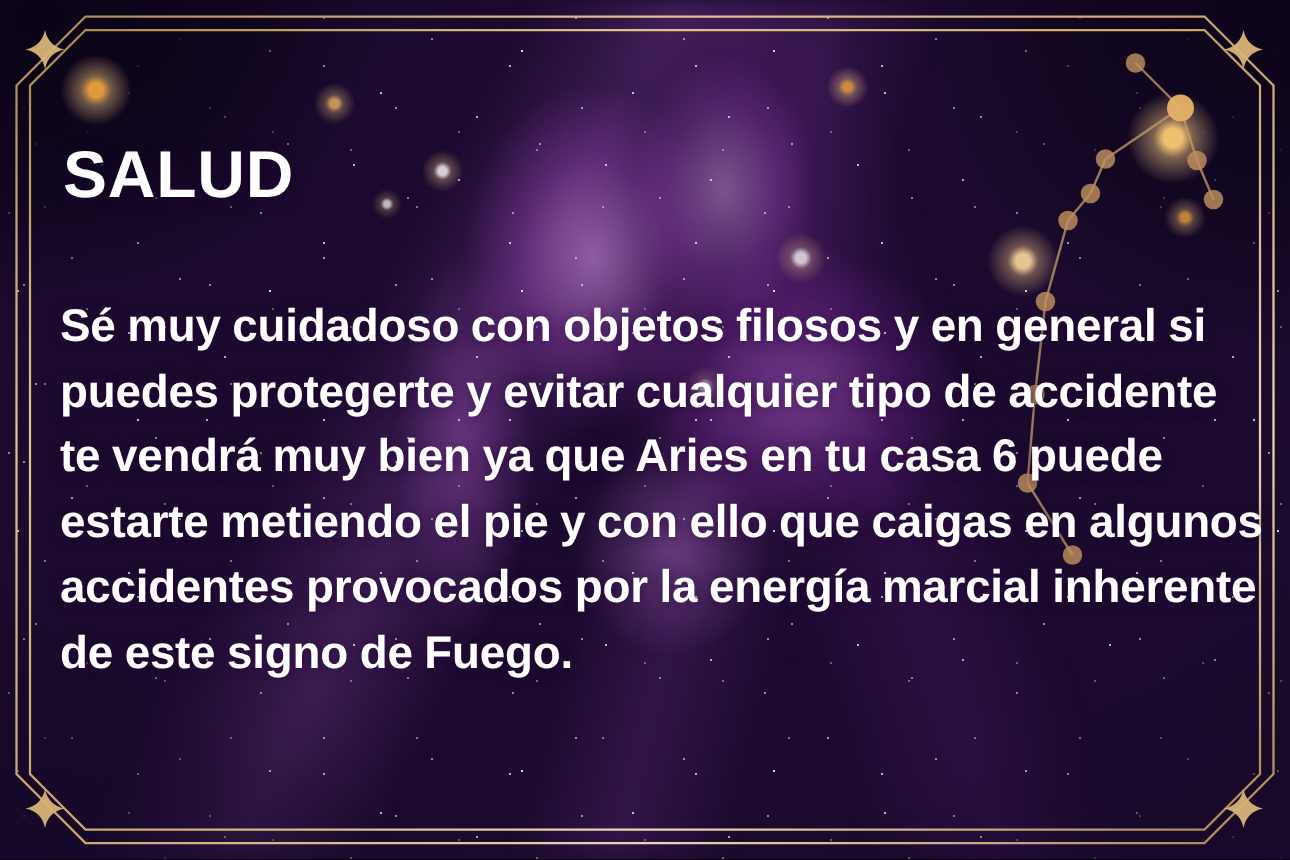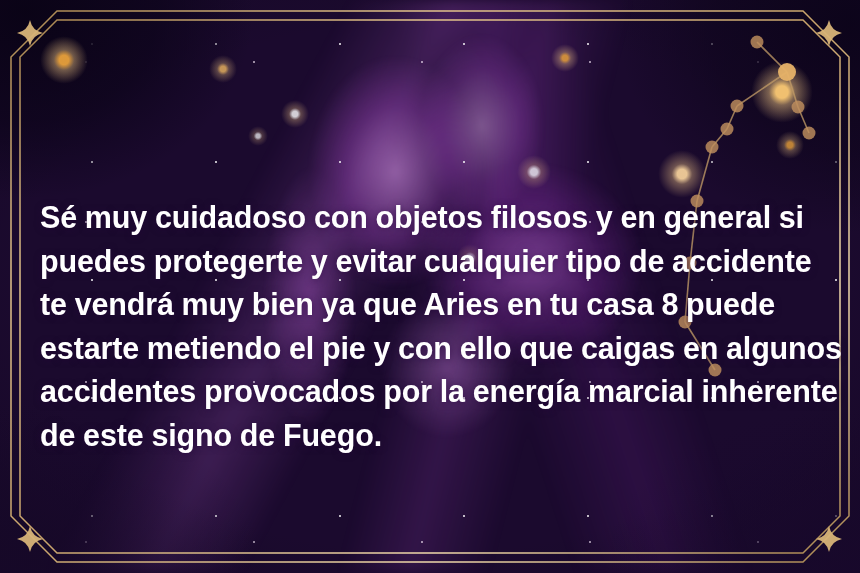--- a/index.html
+++ b/index.html
@@ -196,16 +196,17 @@
       </g>
       <g>
         <path d="M 30 526 Q 32.21 536.79 43 539 Q 32.21 541.21 30 552 Q 27.79 541.21 17 539 Q 27.79 536.79 30 526 Z" fill="#d8b478" opacity="0.95"></path>
       </g>
       <g>
         <path d="M 829 526 Q 831.21 536.79 842 539 Q 831.21 541.21 829 552 Q 826.79 541.21 816 539 Q 826.79 536.79 829 526 Z" fill="#d8b478" opacity="0.95"></path>
       </g>
     </svg>
 
   <div id="content">
-    <div id="body">Sé muy cuidadoso con objetos filosos y en general si puedes protegerte y evitar cualquier tipo de accidente te vendrá muy bien ya que Aries en tu casa 8 puede estarte metiendo el pie y con ello que caigas en algunos accidentes provocados por la energía marcial inherente de este signo de Fuego.</div>
+    <div id="title">SALUD</div>
+    <div id="body">Sé muy cuidadoso con objetos filosos y en general si puedes protegerte y evitar cualquier tipo de accidente te vendrá muy bien ya que Aries en tu casa 6 puede estarte metiendo el pie y con ello que caigas en algunos accidentes provocados por la energía marcial inherente de este signo de Fuego.</div>
   </div>
 
 </div>
 
 </body></html>

